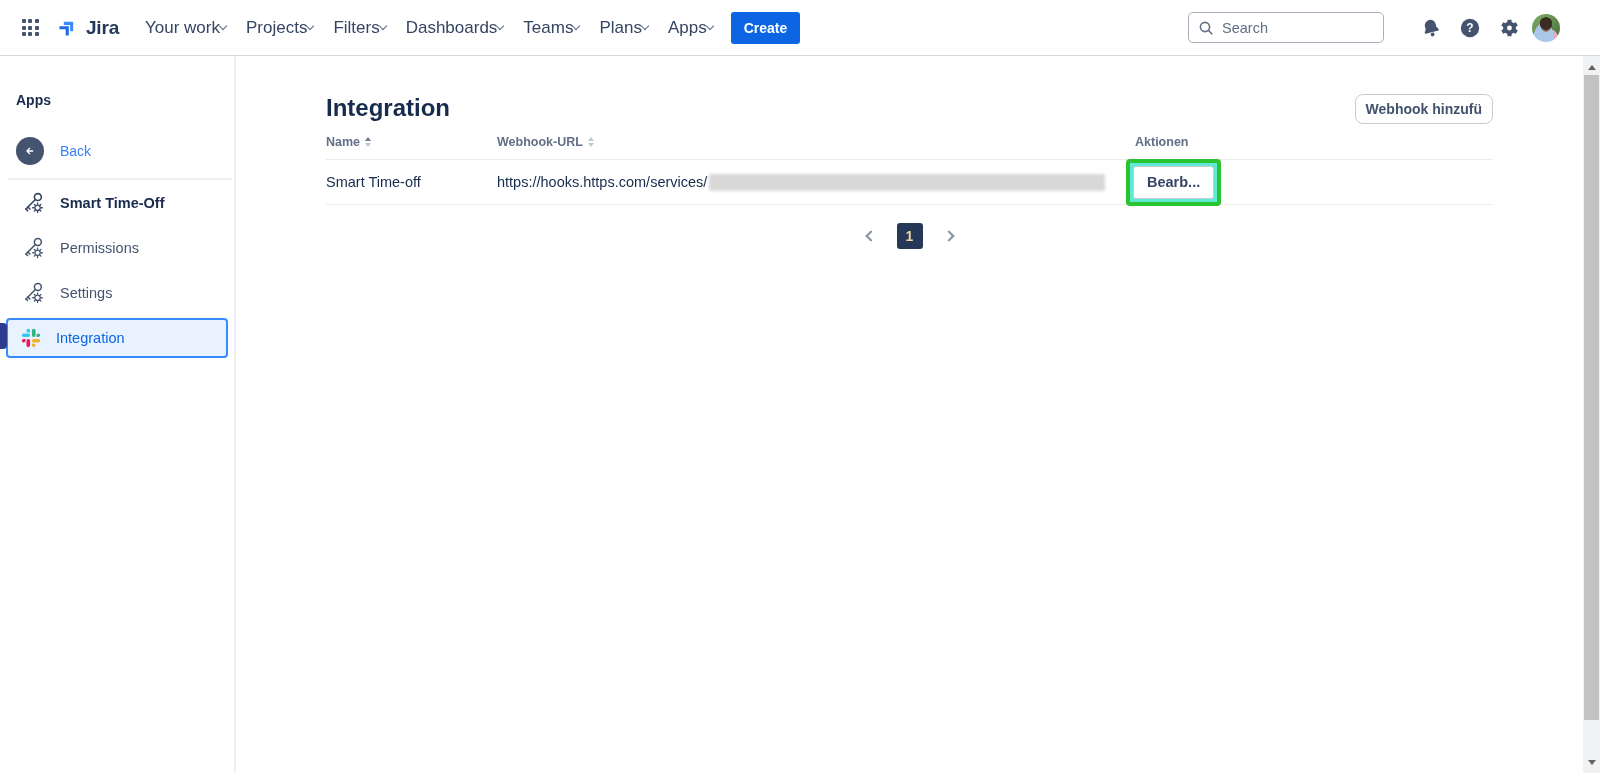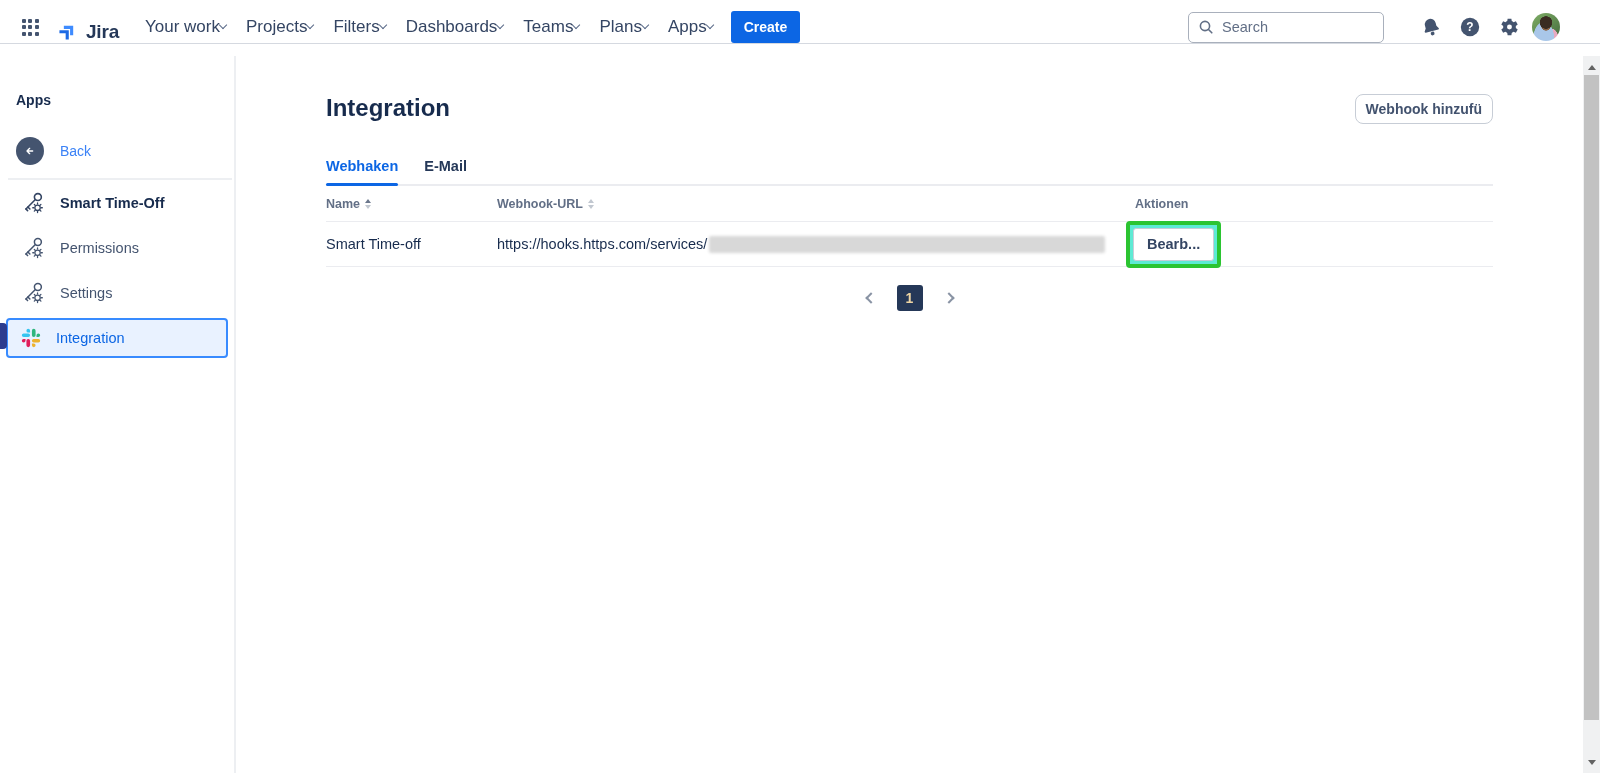--- a/index.html
+++ b/index.html
@@ -1,21 +1,21 @@
 <!DOCTYPE html>
 <html><head>
 <meta charset="utf-8">
 <style>
   * { margin:0; padding:0; box-sizing:border-box; }
   html,body { width:1600px; height:773px; overflow:hidden; background:#fff;
     font-family:"Liberation Sans", sans-serif; color:#172B4D; }
 
   
-  .topnav { position:absolute; top:0; left:0; right:0; height:44px; background:#fff;
-    border-bottom:1px solid #D5D9E0; display:flex; align-items:flex-end; padding:0 40px 0 14px; z-index:6; }
+  .topnav { position:absolute; top:0; left:0; right:0; height:56px; background:#fff;
+    border-bottom:1px solid #D5D9E0; display:flex; align-items:center; padding:0 40px 0 14px; z-index:6; }
   .iconbtn { width:32px; height:32px; display:flex; align-items:center; justify-content:center;
     border:none; background:transparent; cursor:pointer; }
   .grid9 { display:grid; grid-template-columns:repeat(3,4px); grid-gap:2.5px; }
   .grid9 span { width:4px; height:4px; background:#44546F; border-radius:1px; }
   .jira-logo { display:flex; align-items:center; gap:7px; margin:0 16px 0 10px; }
   .jira-word { font-size:19px; font-weight:600; color:#253858; letter-spacing:-0.2px; }
   .nav-item { display:flex; align-items:center; padding:0 10px; height:32px;
     color:#344563; font-size:17px; font-weight:500; cursor:pointer; border-radius:3px; background:none; border:none; }
   .chev { width:6px; height:6px; border-right:1.7px solid #596987; border-bottom:1.7px solid #596987;
     transform:rotate(45deg); margin-top:-4px; }
@@ -263,24 +263,20 @@
 
 <div class="flyout-handle"></div>
 
 <main class="main">
   <div class="content">
     <div class="page-header">
       <h1 class="page-title">Integration</h1>
       <button class="add-btn">Webhook hinzufü</button>
     </div>
 
-    <div class="tabs">
-      <button class="tab active">Webhaken</button>
-      <button class="tab">E-Mail</button>
-    </div>
 
     <div class="thead">
       <button class="th">
         <span>Name</span>
         <span class="sort">
             <i class="tri-up dark"></i>
             <i class="tri-down"></i>
           </span>
       </button>
       <button class="th">

